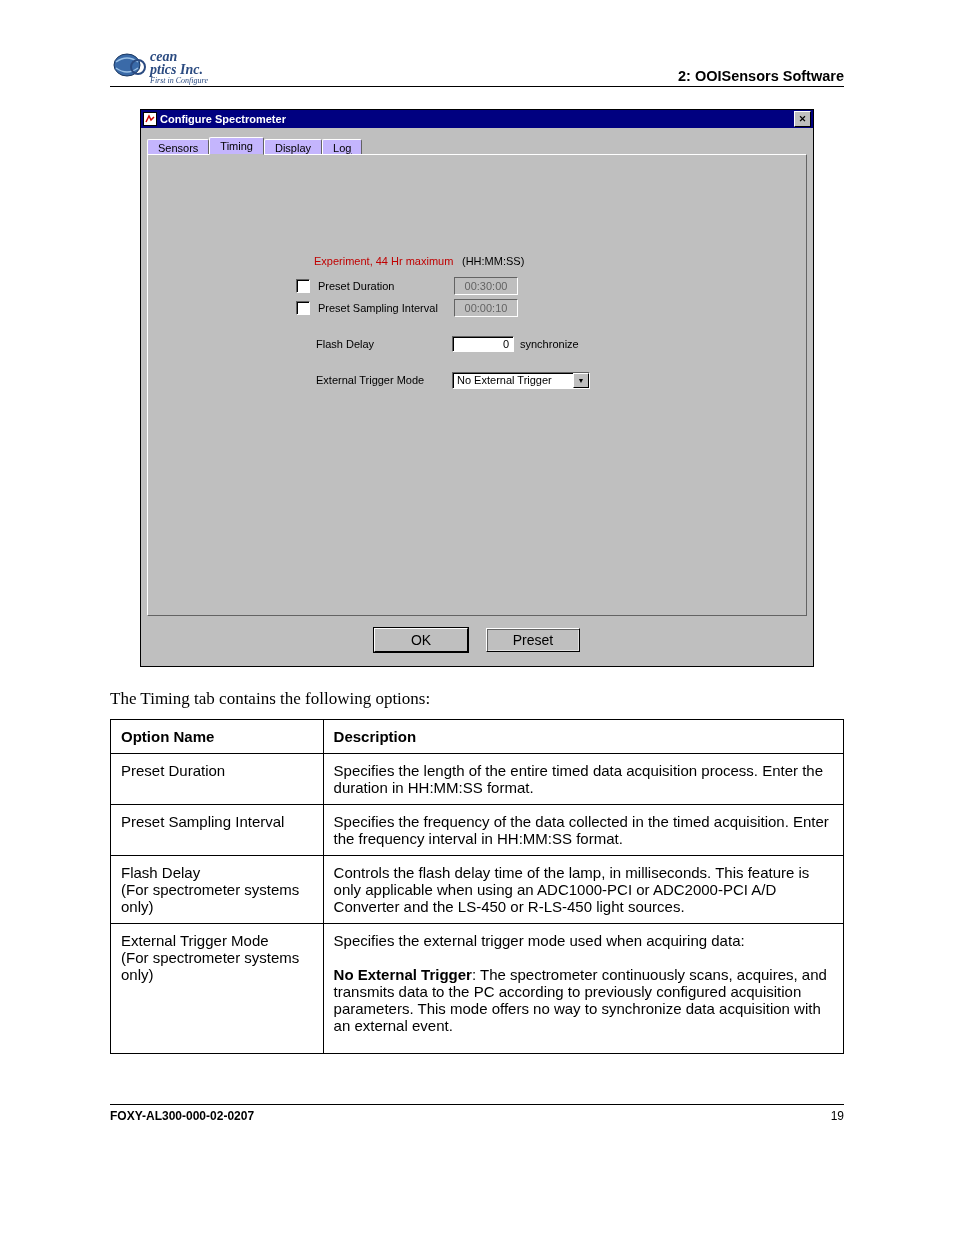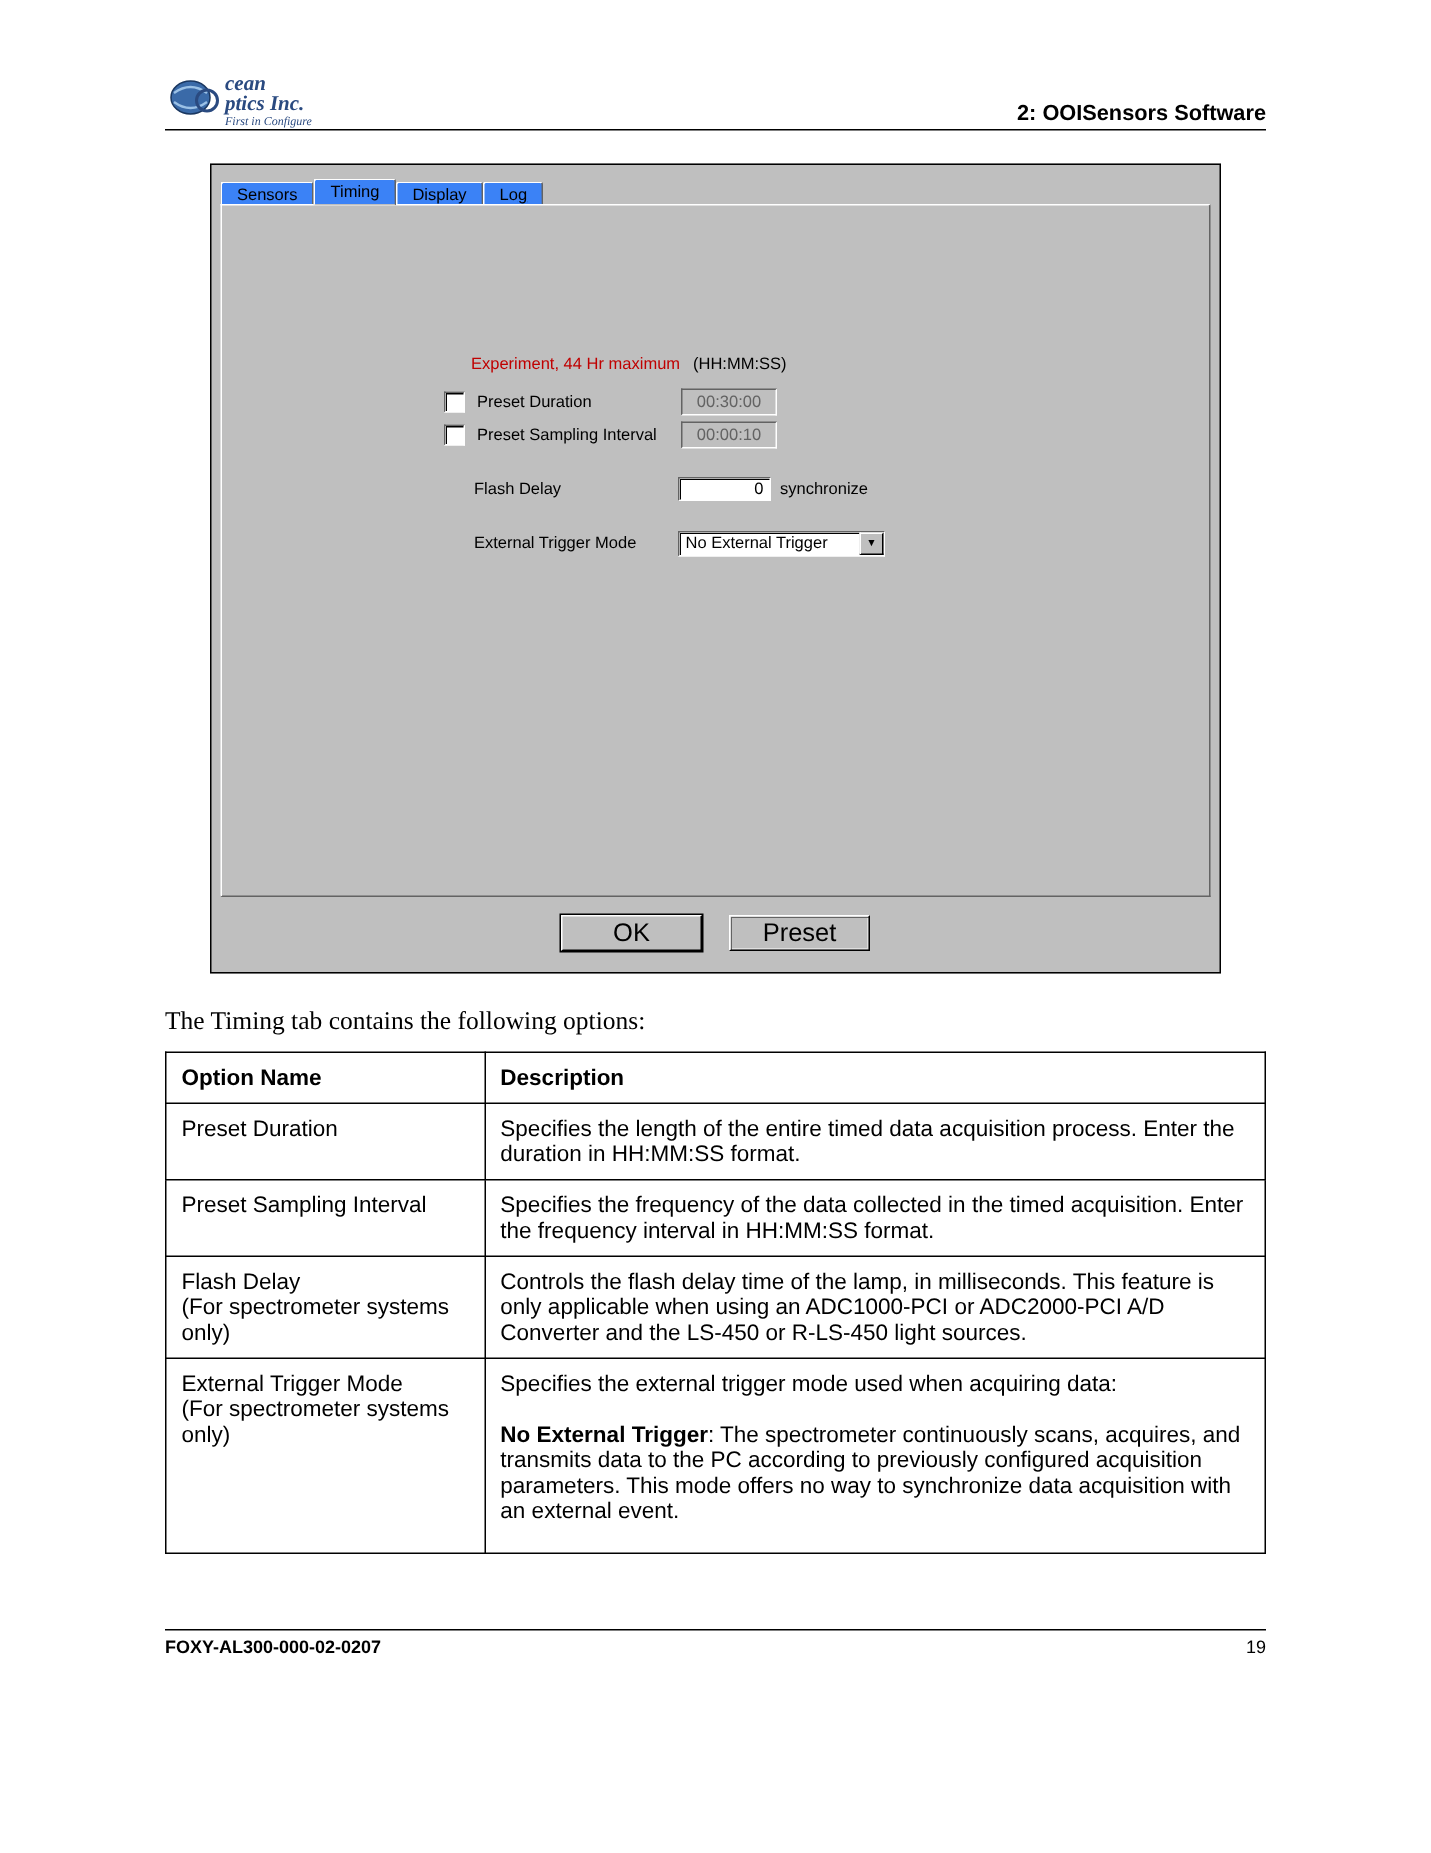--- a/index.html
+++ b/index.html
@@ -105,21 +105,21 @@
     position: relative;
     height: 20px;
   }
   .tab {
     padding: 2px 10px 2px 10px;
     border-top: 1px solid #fff;
     border-left: 1px solid #fff;
     border-right: 1px solid #636363;
     border-top-left-radius: 2px;
     border-top-right-radius: 2px;
-    background: #3b82f6;
+    background: #c4b5fd;
     font-size: 11px;
     cursor: pointer;
     position: relative;
     top: 1px;
   }
   .tab.active {
     border-bottom: 1px solid #bfbfbf;
     z-index: 2;
   }
   .tab:not(.active) {
@@ -219,21 +219,21 @@
     gap:18px;
     padding: 12px 0 0 0;
   }
   .win-btn {
     min-width: 64px;
     height: 22px;
     background:#bfbfbf;
     border-top:1px solid #fff; border-left:1px solid #fff;
     border-right:1px solid #000; border-bottom:1px solid #000;
     box-shadow: 1px 1px 0 #636363 inset, -1px -1px 0 #dfdfdf inset;
-    font-size:17px;
+    font-size:14px;
     cursor:pointer;
     display:inline-flex; align-items:center; justify-content:center;
     padding: 0 14px;
   }
   .win-btn.def {
     box-shadow: 0 0 0 1px #000;
   }
   .underline-g { text-decoration: underline; }
   
   .intro {
@@ -282,20 +282,33 @@
     <div class="logo-text">
       <span>cean</span><br>
       <span>ptics Inc.</span>
       <span class="sub">First in Configure</span>
     </div>
   </div>
   <div class="header-title">2: OOISensors Software</div>
 </div>
 
 <div class="dialog">
+  <div class="titlebar">
+    <div class="titlebar-left">
+      <span class="title-icon">
+        <svg width="10" height="10" viewBox="0 0 10 10">
+            <polyline points="1,8 4,2 6,6 9,3" stroke="#c00" stroke-width="1.5" fill="none"></polyline>
+          </svg>
+      </span>
+      <span>Configure Spectrometer</span>
+    </div>
+    <span class="close-btn">
+      <span>✕</span>
+    </span>
+  </div>
   <div class="dialog-body">
     <div class="tab-row">
       <div class="tab">Sensors</div>
       <div class="tab active">Timing</div>
       <div class="tab">Display</div>
       <div class="tab"><span>Lo</span><span class="underline-g">g</span></div>
     </div>
     <div class="tab-panel">
       <div class="form-area">
         <span class="redlabel">Experiment, 44 Hr maximum</span>

